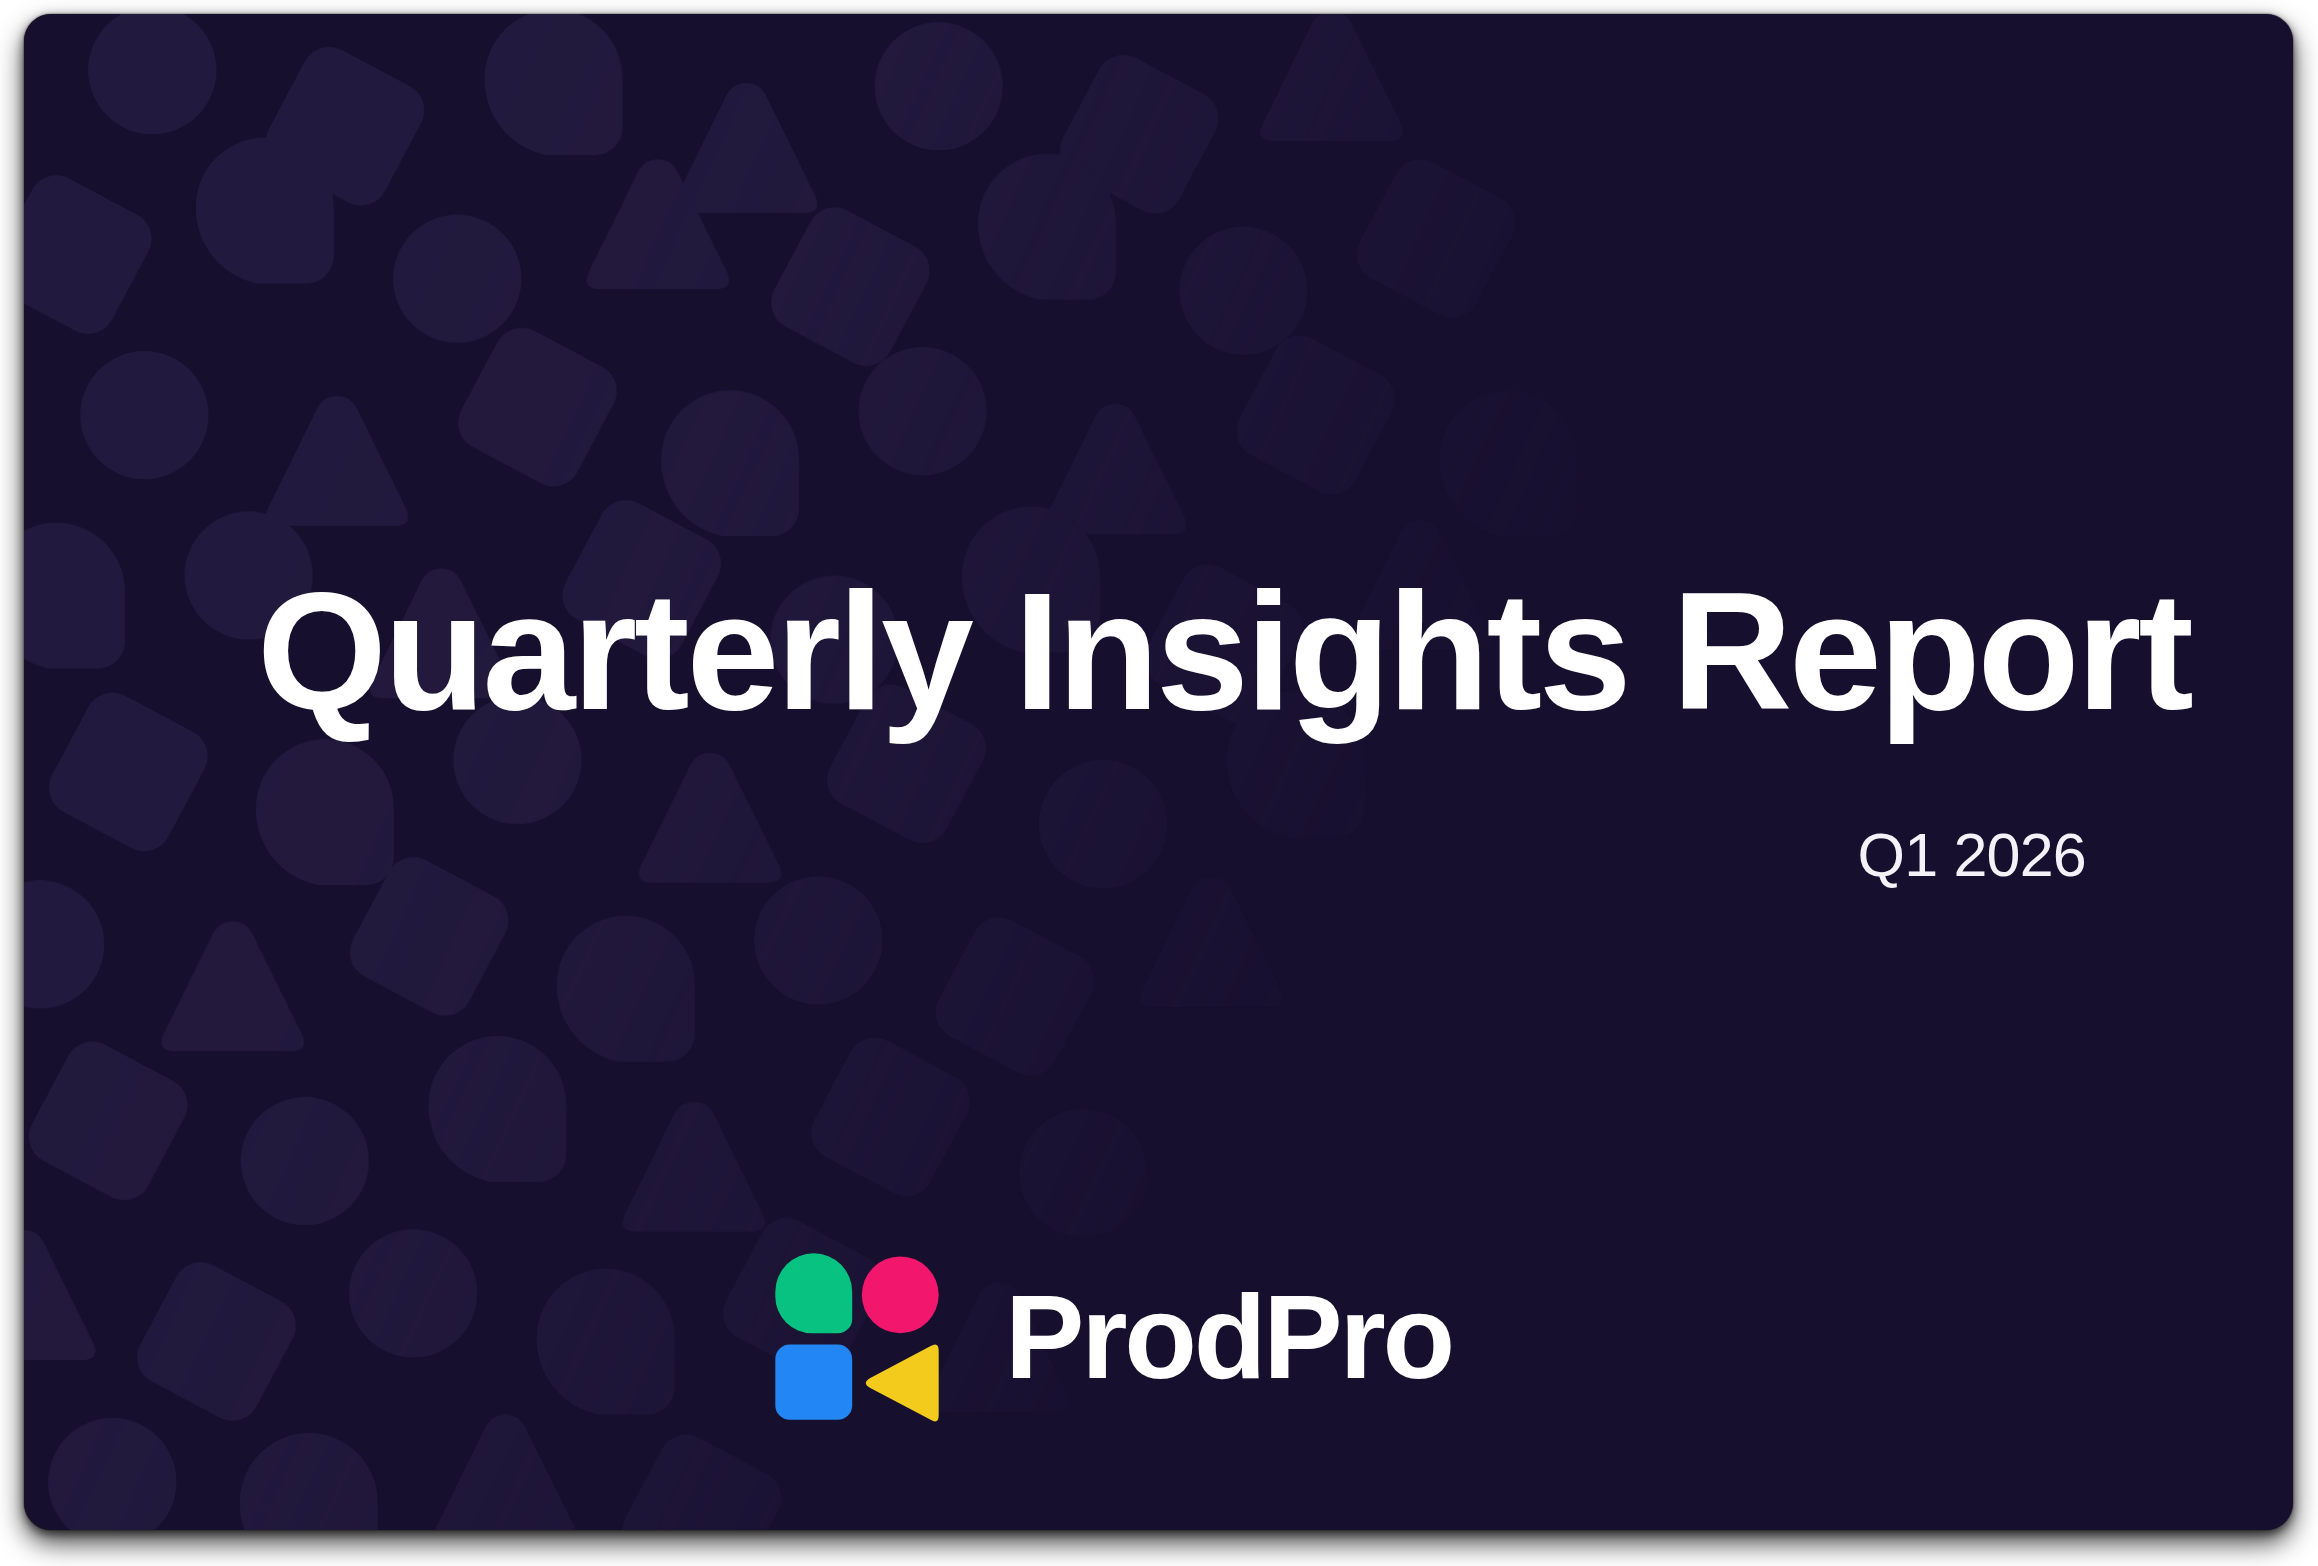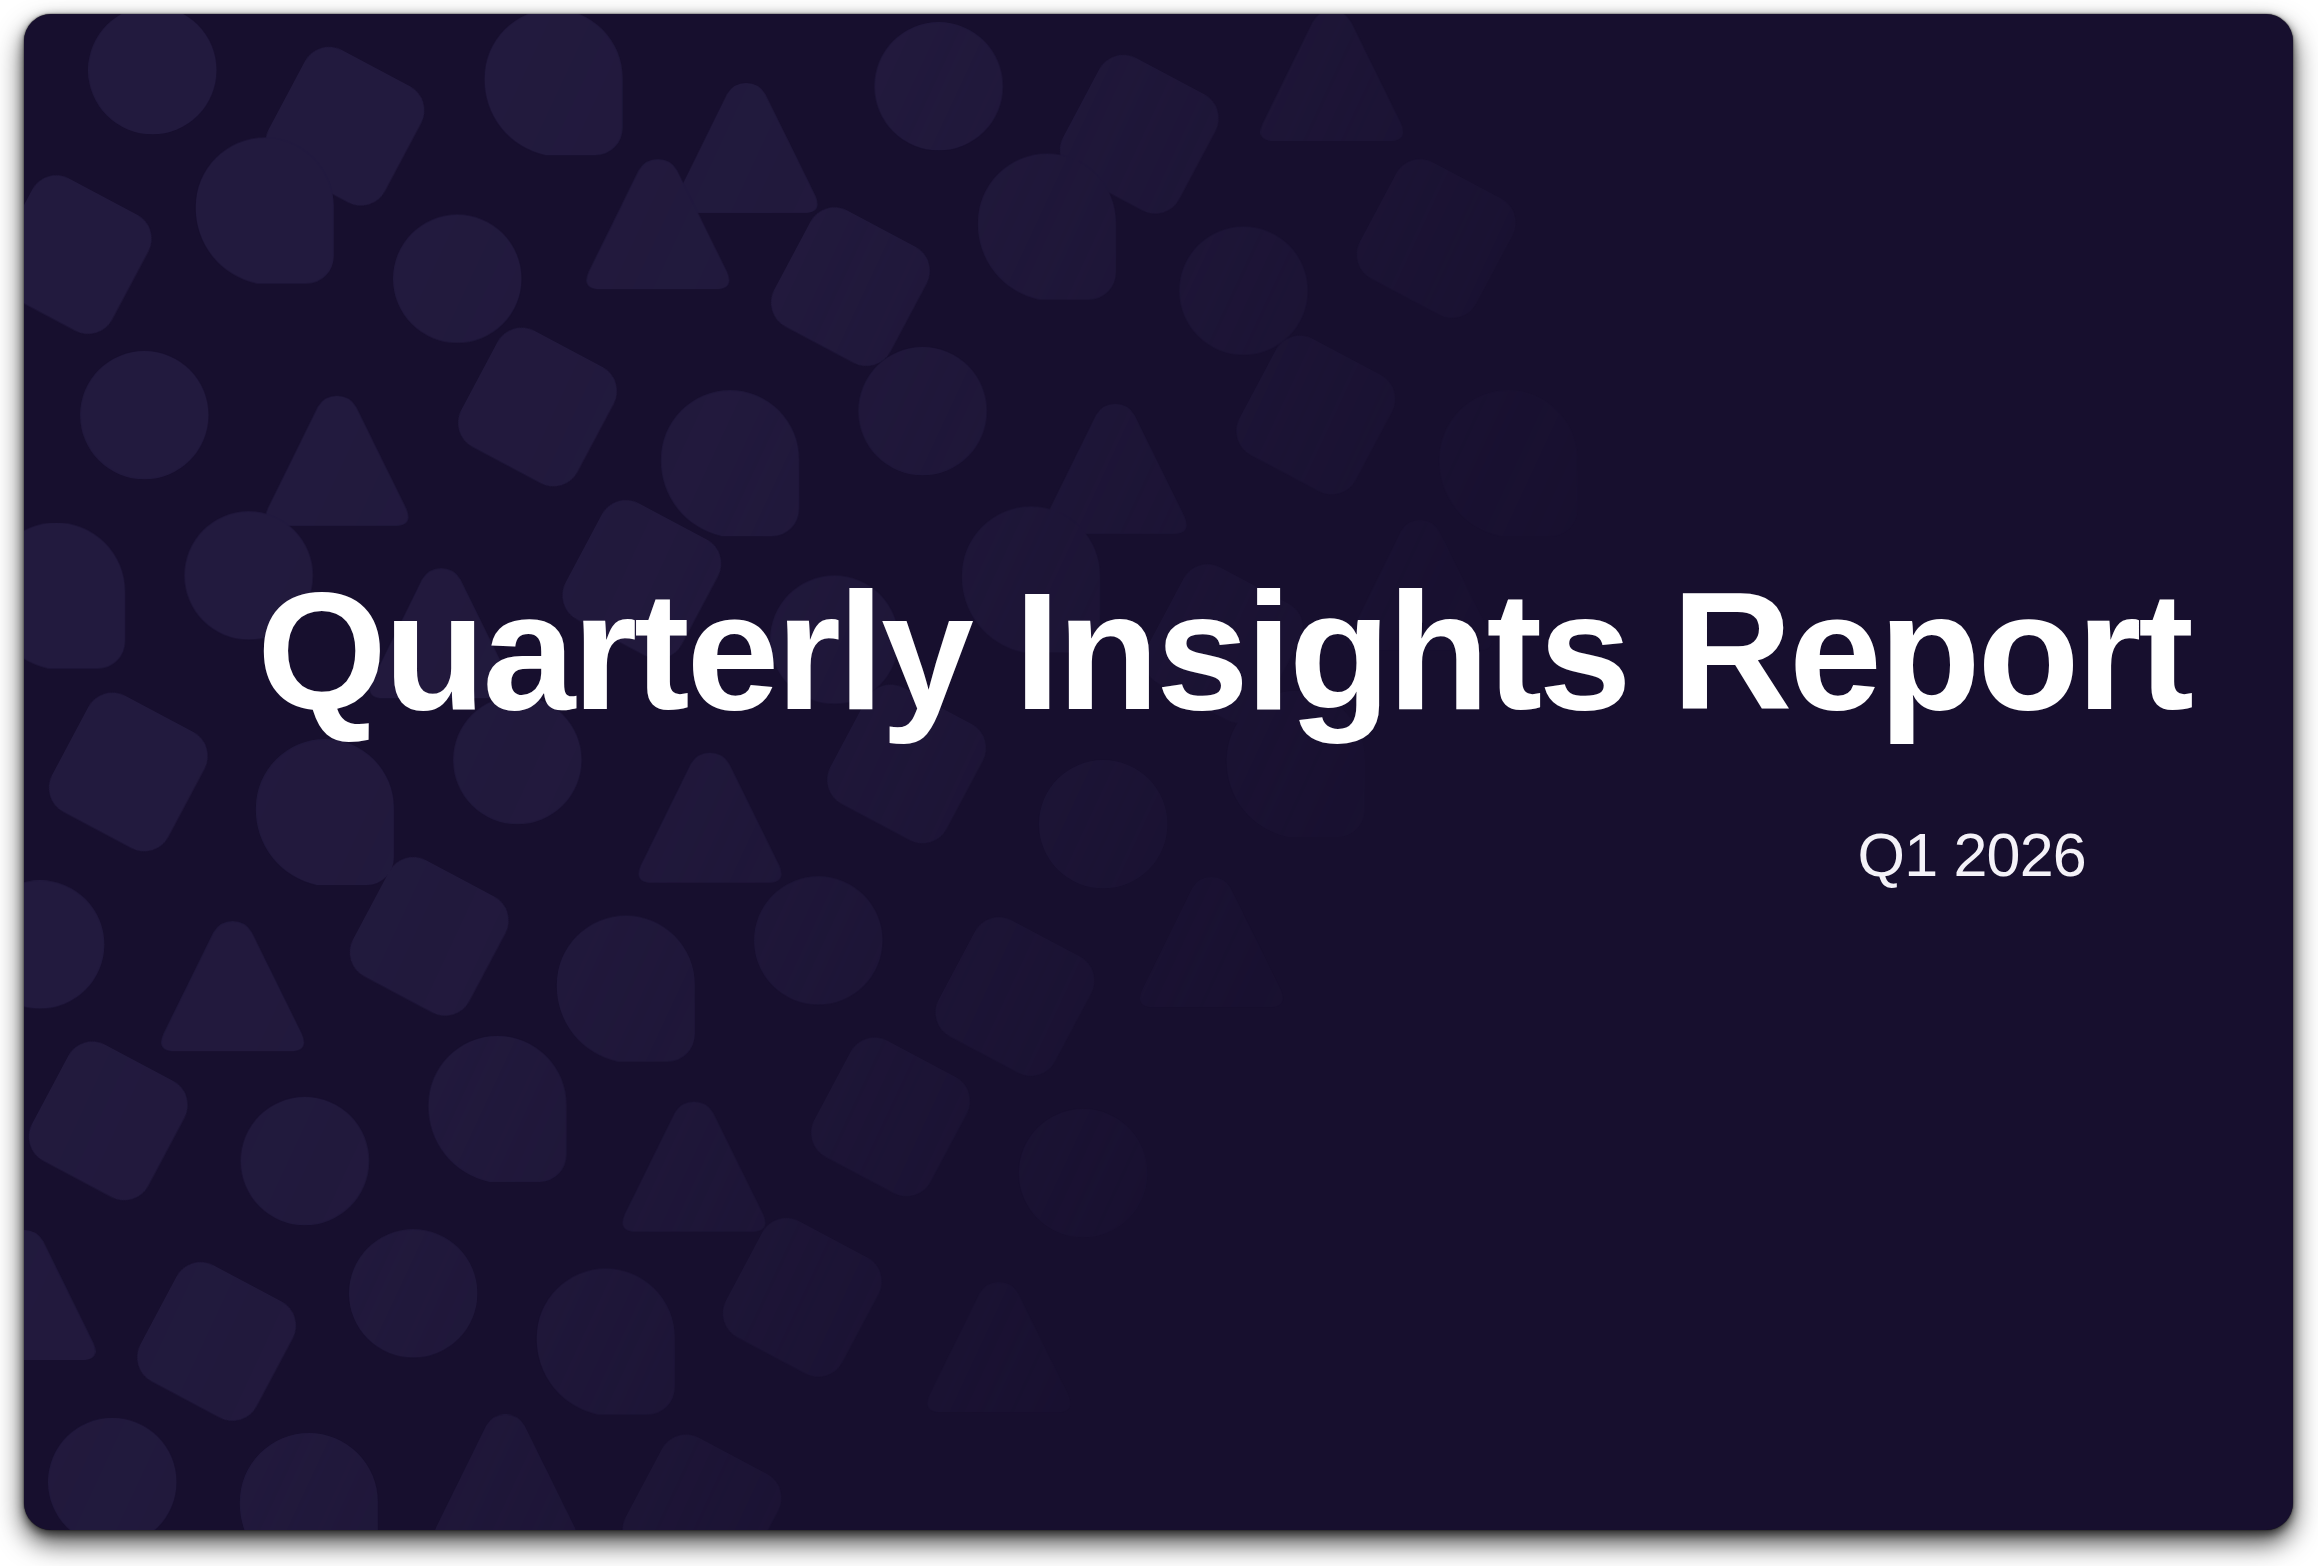--- a/index.html
+++ b/index.html
@@ -210,16 +210,31 @@
           <use href="#pt-rsq" x="845" y="1870"></use>
         </g>
       </svg>
     </div>
 
     <div id="text-block">
       <h1 id="slide-title">Quarterly Insights Report</h1>
       <div id="slide-subtitle">Q1 2026</div>
     </div>
 
+    <div id="brand-lockup">
+
+      <svg id="brand-mark" viewBox="0 0 212 216" aria-hidden="true">
+
+        <path d="M 4 52 A 48 48 0 0 1 100 52 L 100 86 A 18 18 0 0 1 82 104 L 50 104 A 46 46 0 0 1 4 58 Z" fill="#07C281"></path>
+
+        <circle cx="160" cy="56" r="48" fill="#F2176C"></circle>
+
+        <rect x="4" y="118" width="96" height="94" rx="18" ry="18" fill="#2386F5"></rect>
+
+        <path d="M 208 126 Q 208 114 198 120 L 122 160 Q 112 166 122 172 L 198 212 Q 208 218 208 206 Z" fill="#F2CB1D"></path>
+      </svg>
+
+      <span id="brand-wordmark">ProdPro</span>
+    </div>
 
   </div>
 </div>
 
 
 </body></html>

